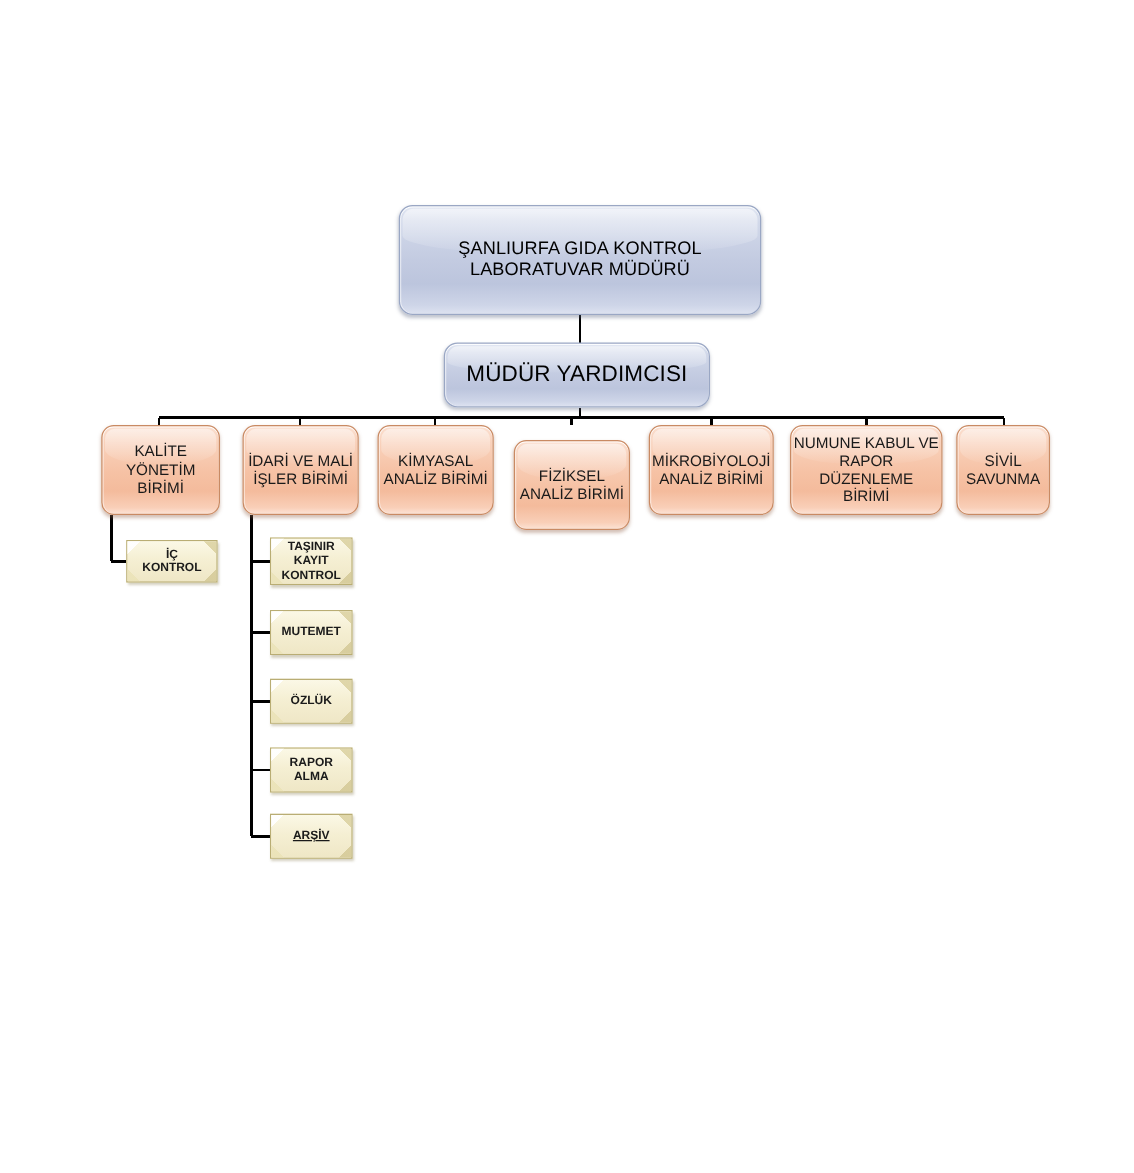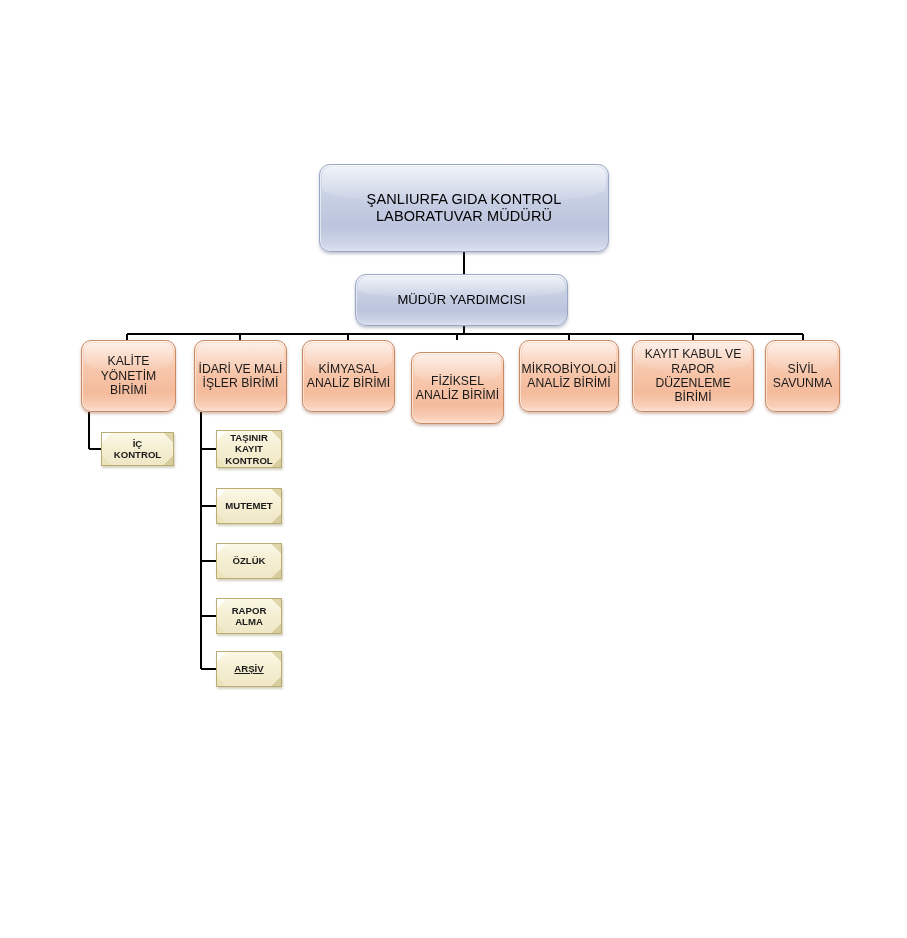--- a/index.html
+++ b/index.html
@@ -123,21 +123,21 @@
   }
 
   .label {
     position: relative;
     z-index: 2;
     display: block;
     width: 100%;
   }
 
   .t-l1 { font-size: 14.5px; }
-  .t-l2 { font-size: 13px; }
+  .t-l2 { font-size: 18px; }
   .t-l3 { font-size: 12.2px; }
   .t-l4 { font-size: 9.6px; font-weight: bold; }
 </style>
 </head>
 <body>
 
 <div id="chart-canvas">
 
   <svg class="connectors" viewBox="0 0 907 938" preserveAspectRatio="none" aria-hidden="true">
     <g stroke="#000000" stroke-width="2" fill="none" shape-rendering="crispEdges">
@@ -189,21 +189,21 @@
 
   <div class="node node-orange" style="left:411px; top:352px; width:93px; height:72px;">
     <span class="label t-l3"><span>FİZİKSEL</span><br><span>ANALİZ BİRİMİ</span></span>
   </div>
 
   <div class="node node-orange" style="left:519px; top:340px; width:100px; height:72px;">
     <span class="label t-l3"><span>MİKROBİYOLOJİ</span><br><span>ANALİZ BİRİMİ</span></span>
   </div>
 
   <div class="node node-orange" style="left:632px; top:340px; width:122px; height:72px;">
-    <span class="label t-l3"><span>KAYIT KABUL VE</span><br><span>RAPOR DÜZENLEME</span><br><span>BİRİMİ</span></span>
+    <span class="label t-l3"><span>NUMUNE KABUL VE</span><br><span>RAPOR DÜZENLEME</span><br><span>BİRİMİ</span></span>
   </div>
 
   <div class="node node-orange" style="left:765px; top:340px; width:75px; height:72px;">
     <span class="label t-l3"><span>SİVİL</span><br><span>SAVUNMA</span></span>
   </div>
 
   <div class="node node-yellow" style="left:101px; top:432px; width:73px; height:34px;">
     <span class="bevel"></span>
     <span class="label t-l4">İÇ KONTROL</span>
   </div>

